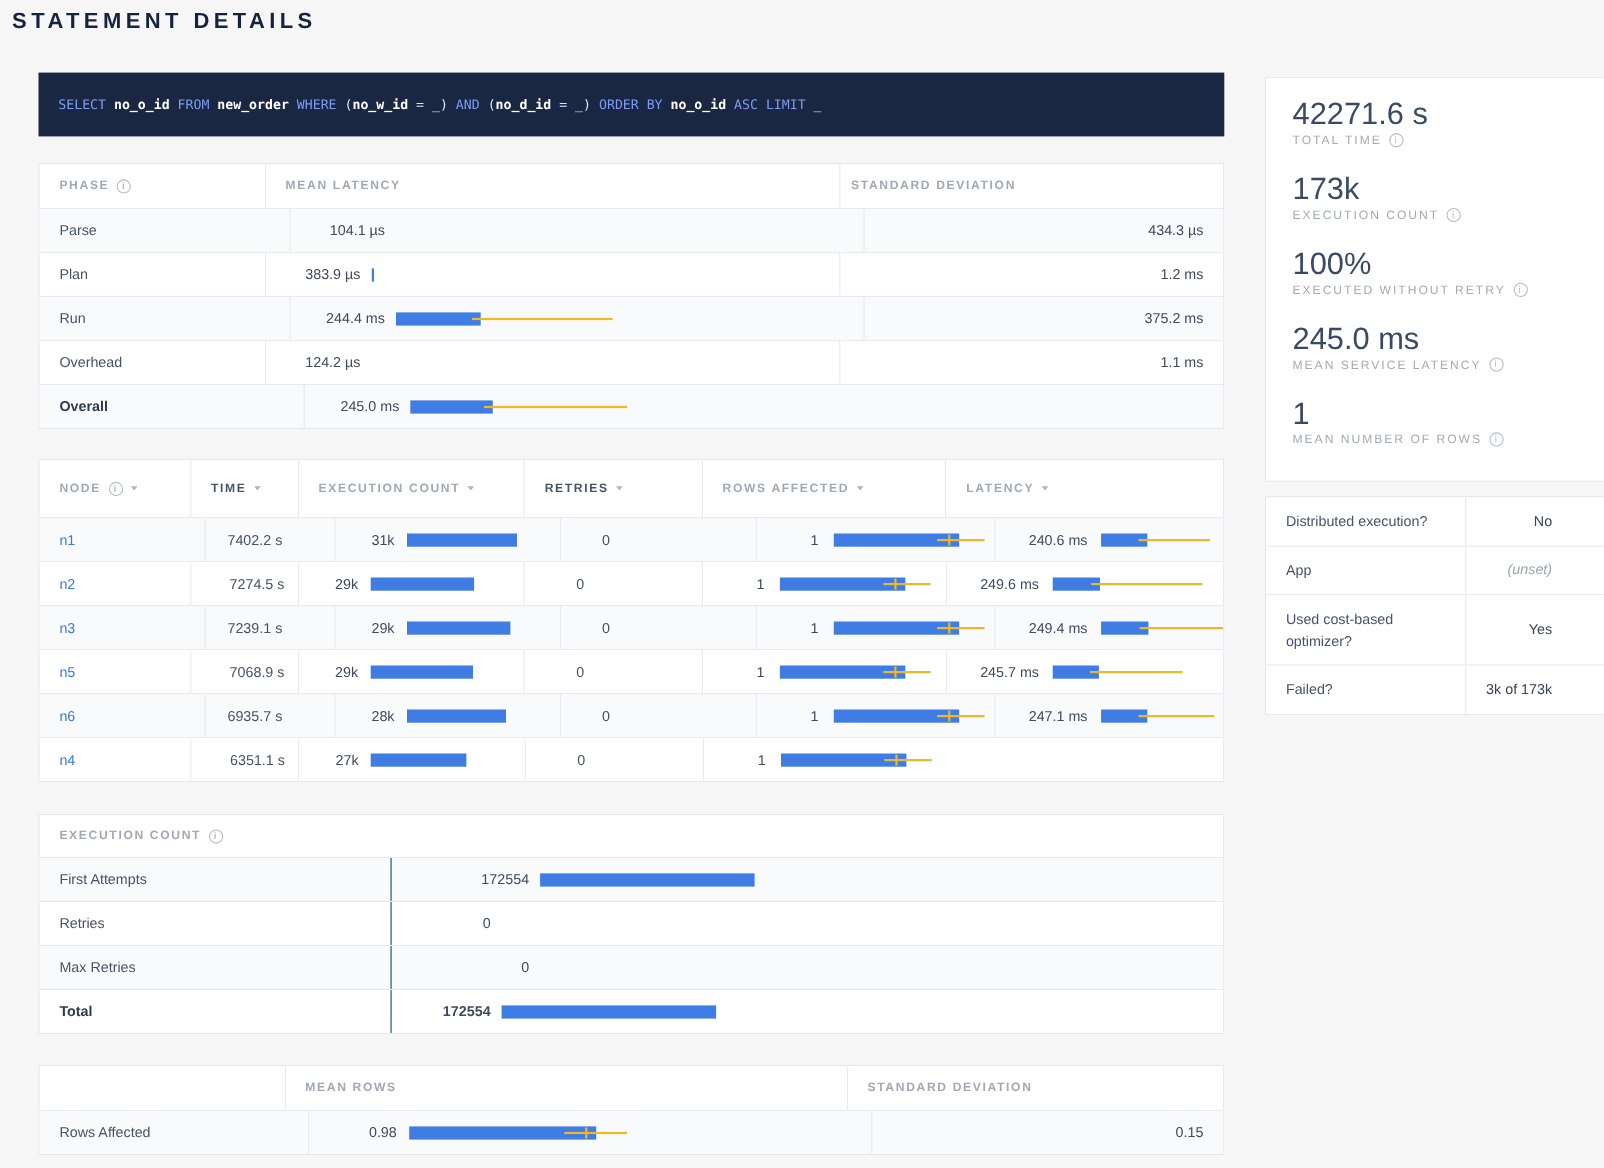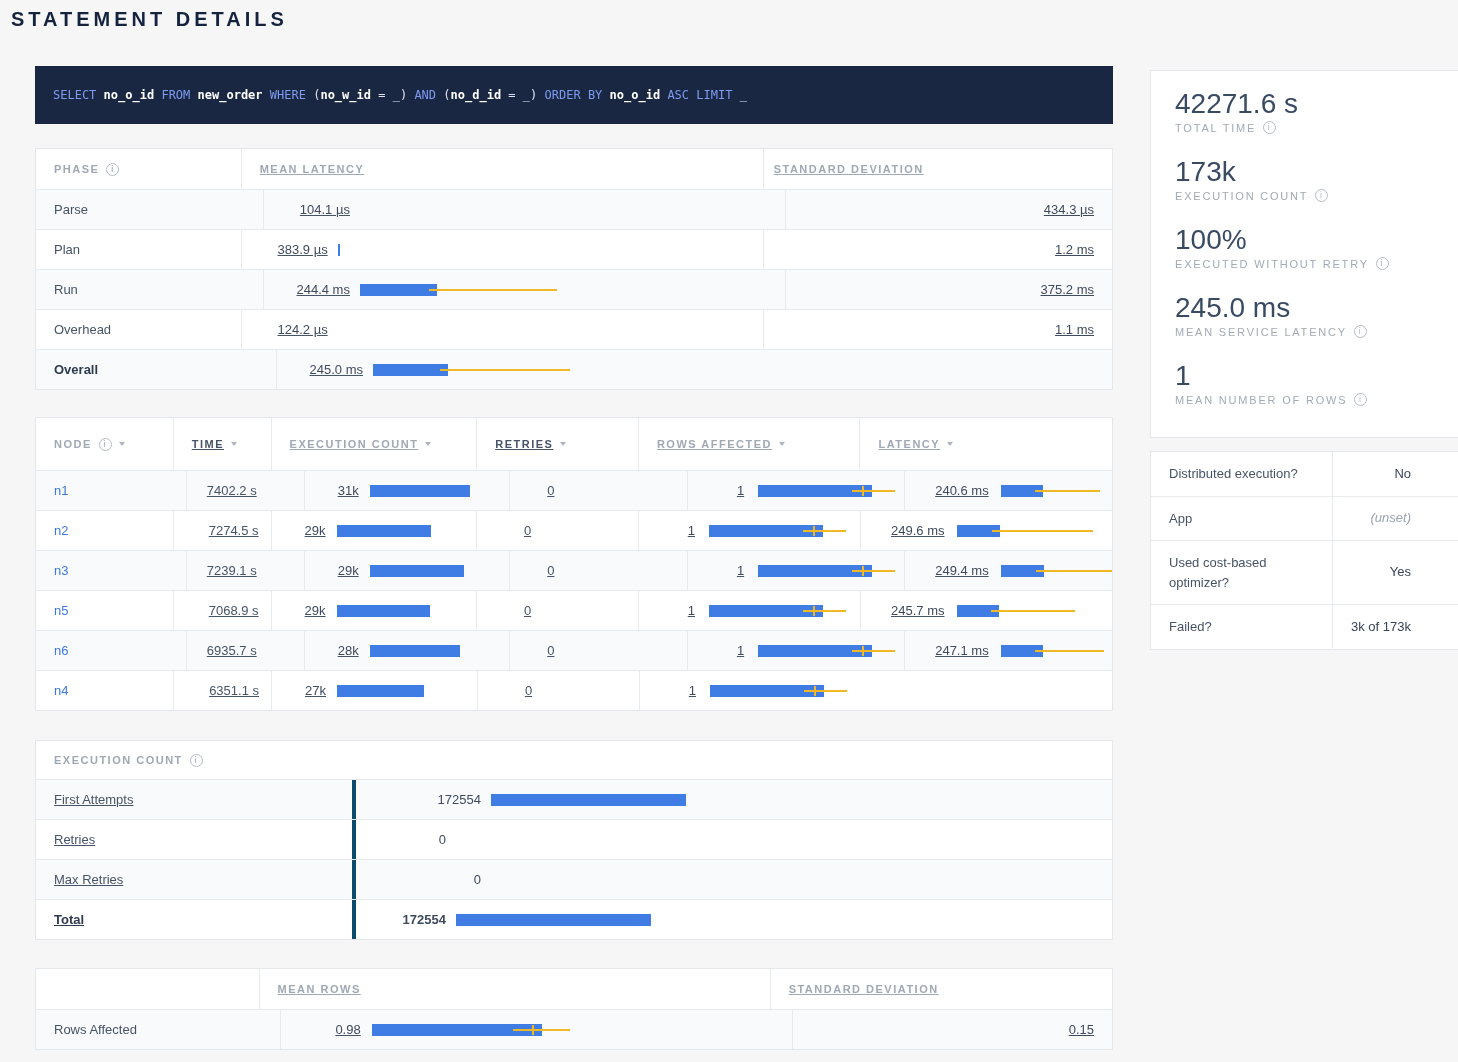--- a/index.html
+++ b/index.html
@@ -32,21 +32,21 @@
   
   .card{ background:#ffffff; border:1px solid #e4e7ec; }
   .trow{ display:flex; align-items:center; }
   .trow + .trow{ border-top:1px solid #e7eaee; }
   .r-odd{ background:#f9fafb;gap:35px; }
   .th{
     font-size:11px; font-weight:700; letter-spacing:1.5px; color:#a0a8b4;
     display:flex; align-items:center;
   }
   .c{ height:100%; display:flex; align-items:center; }
-  .bdl{ border-left:1px solid #e7eaee;text-decoration:underline; }
+  .bdl{ border-left:1px solid #e7eaee; }
   .label{ padding-left:18px; color:#475366; }
   .bold{ font-weight:700; color:#2e3a4f; }
   .num{ justify-content:flex-end; padding-right:18px; color:#3f4a5e; }
   .val{ display:inline-block; text-align:right; color:#3f4a5e; }
 
   
   .info{
     display:inline-flex; width:13px; height:13px; border:1px solid #b6bdc7;
     border-radius:50%; color:#b6bdc7; font-size:9px; line-height:11px;
     align-items:center; justify-content:center; margin-left:7px; flex:none;
@@ -94,21 +94,21 @@
   .cn-lat .val{ width:76px; }
   .cn-lat .bar{ margin-left:12px; margin-right:8px; }
   .node-table .th{ padding-right:0; justify-content:flex-start; }
   .node-table .th.cn-time,.node-table .th.cn-retries{ justify-content:flex-start; padding-left:18px; }
   .node-link{ color:#3b79df; text-decoration:none; cursor:pointer; }
 
   
   .exec-table{ margin-bottom:28px; }
   .exec-table .thead{ height:38px; padding-left:18px; }
   .exec-table .trow{ height:40px; }
-  .ce-label{ width:320px; padding-left:18px; border-right:4px solid #0c4a6e;text-decoration:underline; }
+  .ce-label{ width:320px; padding-left:18px; border-right:1px solid #0c4a6e; }
   .ce-value{ flex:1; padding-left:2px; }
   .ce-value .val{ width:88px; }
   .ce-value .bar{ margin-left:10px; margin-right:10px; }
 
   
   .rows-table .trow{ height:40px; }
   .cr-label{ width:223px; padding-left:18px; }
   .cr-mean{ width:512px; padding-left:8px; }
   .cr-mean .val{ width:72px; }
   .cr-mean .bar{ margin-left:11px; margin-right:8px; }

